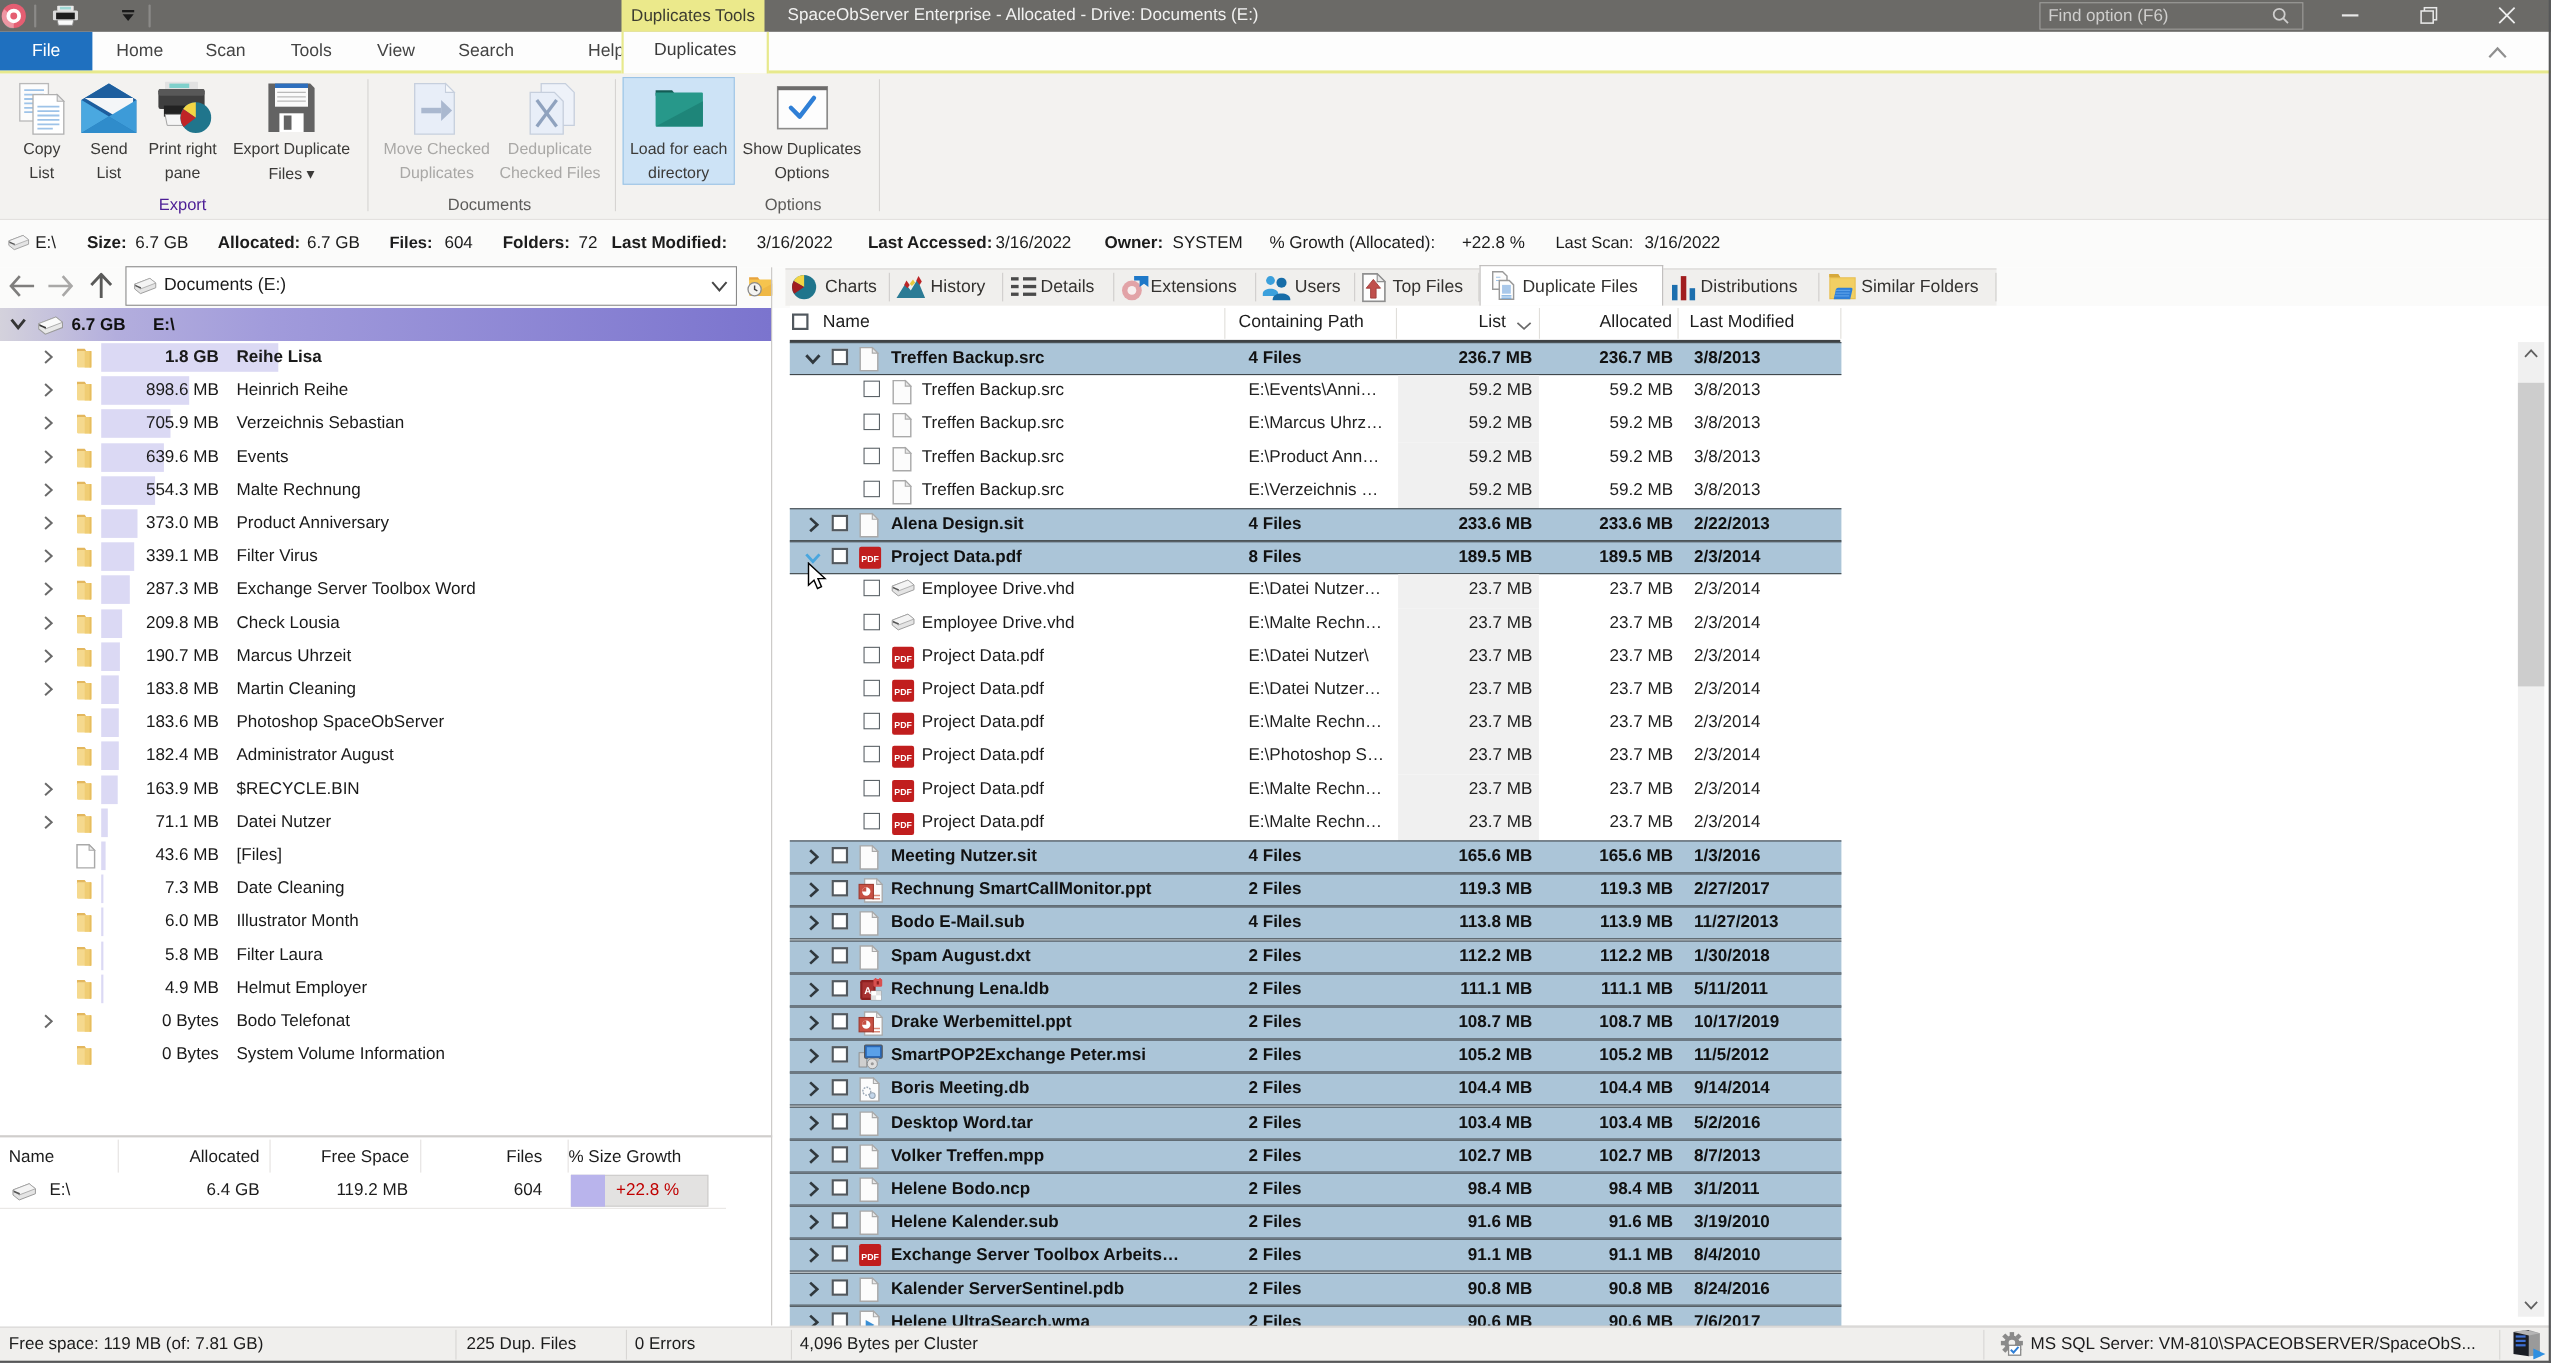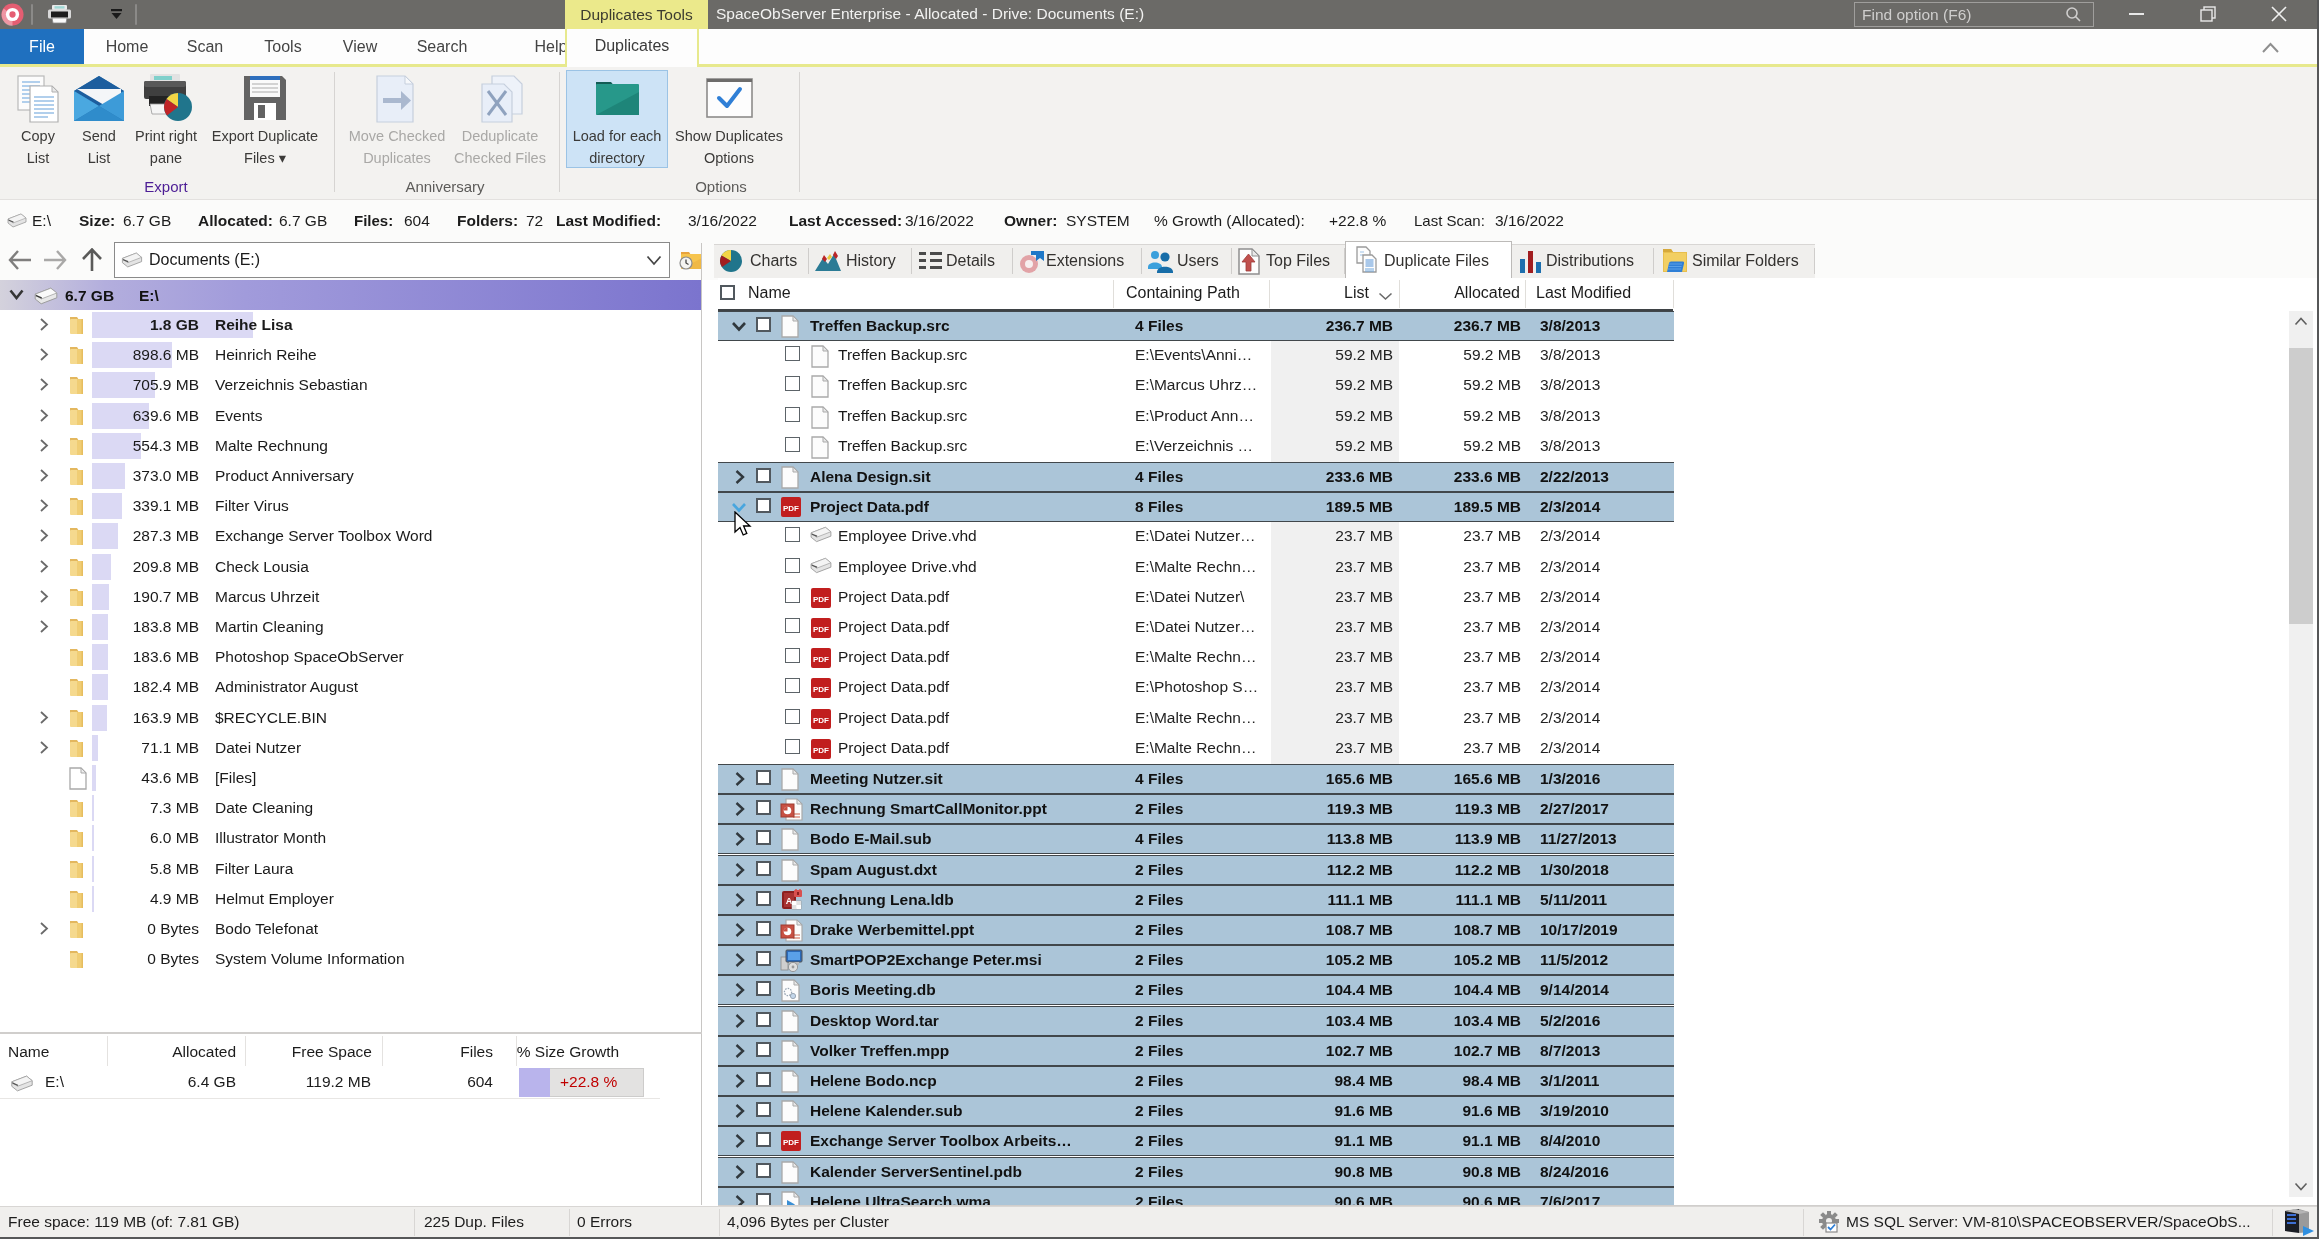--- a/index.html
+++ b/index.html
@@ -38,21 +38,21 @@
 <rect x="6.5" y="1.2" width="10" height="2.4" fill="#9fd8d4"></rect>
 <rect x="0" y="4.5" width="23" height="9" rx="1.5" fill="#d9d9d9"></rect>
 <rect x="3" y="6.5" width="17" height="6" fill="#1d1d1d"></rect>
 <path d="M4 13 L19 13 L18 18 L5 18 Z" fill="#fafafa" stroke="#888" stroke-width=".8"></path>
 </svg>
 <svg class="a" style="left:110px;top:9px" width="13" height="11" viewBox="0 0 13 11">
 <rect x="1" y="0" width="11" height="2.2" fill="#1a1a1a"></rect>
 <path d="M1.5 4 L11.5 4 L6.5 10 Z" fill="#1a1a1a"></path>
 </svg>
 <div class="a" style="left:135px;top:4px;width:2px;height:21px;background:#8b8a88;border-radius:2px"></div>
-<div class="a tx" style="left:565px;top:0;width:143px;height:29px;background:#ebe98b;color:#3c3c30;font-size:15.5px;text-align:center;line-height:29px">Duplicates Tools</div>
+<div class="a tx" style="left:565px;top:0;width:130px;height:29px;background:#ebe98b;color:#3c3c30;font-size:15.5px;text-align:center;line-height:29px">Duplicates Tools</div>
 <div class="a tx" style="left:716px;top:5px;font-size:15.5px;color:#f2f2f1">SpaceObServer Enterprise - Allocated - Drive: Documents (E:)</div>
 <div class="a tx" style="left:1854px;top:2px;width:240px;height:25px;border:1px solid #9f9e9c;color:#cfcecd;font-size:15.5px;line-height:24px;padding-left:7px">Find option (F6)</div>
 <svg class="a" style="left:2064px;top:6px" width="18" height="18" viewBox="0 0 18 18">
 <circle cx="8" cy="7" r="5" fill="none" stroke="#cfcecd" stroke-width="1.6"></circle>
 <line x1="11.5" y1="10.5" x2="16" y2="15" stroke="#cfcecd" stroke-width="1.6"></line>
 </svg>
 <div class="a" style="left:2129px;top:13px;width:15px;height:2px;background:#e8e8e8"></div>
 <svg class="a" style="left:2200px;top:6px" width="17" height="17" viewBox="0 0 17 17">
 <rect x="4" y="1" width="11" height="11" fill="none" stroke="#e8e8e8" stroke-width="1.4"></rect>
 <rect x="1" y="4" width="11" height="11" fill="#6b6a67" stroke="#e8e8e8" stroke-width="1.4"></rect>
@@ -73,21 +73,21 @@
 <div class="a tx" style="left:565px;top:29px;width:134px;height:38px;background:#fdfdfd;border-left:2px solid #e7e98d;border-right:2px solid #e7e98d;color:#3a3a3a;font-size:16px;text-align:center;line-height:34px">Duplicates</div>
 <svg class="a" style="left:2261px;top:41px" width="19" height="13" viewBox="0 0 19 13">
 <path d="M2 11 L9.5 3 L17 11" fill="none" stroke="#8f8f8f" stroke-width="2"></path>
 </svg>
 <div class="a" style="left:0;top:67px;width:2319px;height:133px;background:#f3f2f0"></div>
 <div class="a" style="left:0;top:199px;width:2319px;height:1px;background:#e3e1df"></div>
 <div class="sep" style="left:334px;top:72px;height:120px"></div>
 <div class="sep" style="left:559px;top:72px;height:120px"></div>
 <div class="sep" style="left:799px;top:72px;height:120px"></div>
 <div class="a tx" style="left:76px;top:178px;width:180px;text-align:center;font-size:15px;color:#4c1d95">Export</div>
-<div class="a tx" style="left:355px;top:178px;width:180px;text-align:center;font-size:15px;color:#5c5b59">Anniversary</div>
+<div class="a tx" style="left:355px;top:178px;width:180px;text-align:center;font-size:15px;color:#5c5b59">Documents</div>
 <div class="a tx" style="left:631px;top:178px;width:180px;text-align:center;font-size:15px;color:#5c5b59">Options</div>
 <svg class="a" style="left:16px;top:74px" width="44" height="50" viewBox="0 0 44 50">
 <g>
       <rect x="2" y="2" width="26" height="34" fill="#fcfcfc" stroke="#b9b9b9" stroke-width="1.2"></rect>
 <g stroke="#9ec3e8" stroke-width="1.6">
 <line x1="6" y1="8" x2="24" y2="8"></line>
         <line x1="6" y1="12" x2="24" y2="12"></line>
         <line x1="6" y1="16" x2="24" y2="16"></line>
         <line x1="6" y1="20" x2="24" y2="20"></line>
         <line x1="6" y1="24" x2="24" y2="24"></line>

